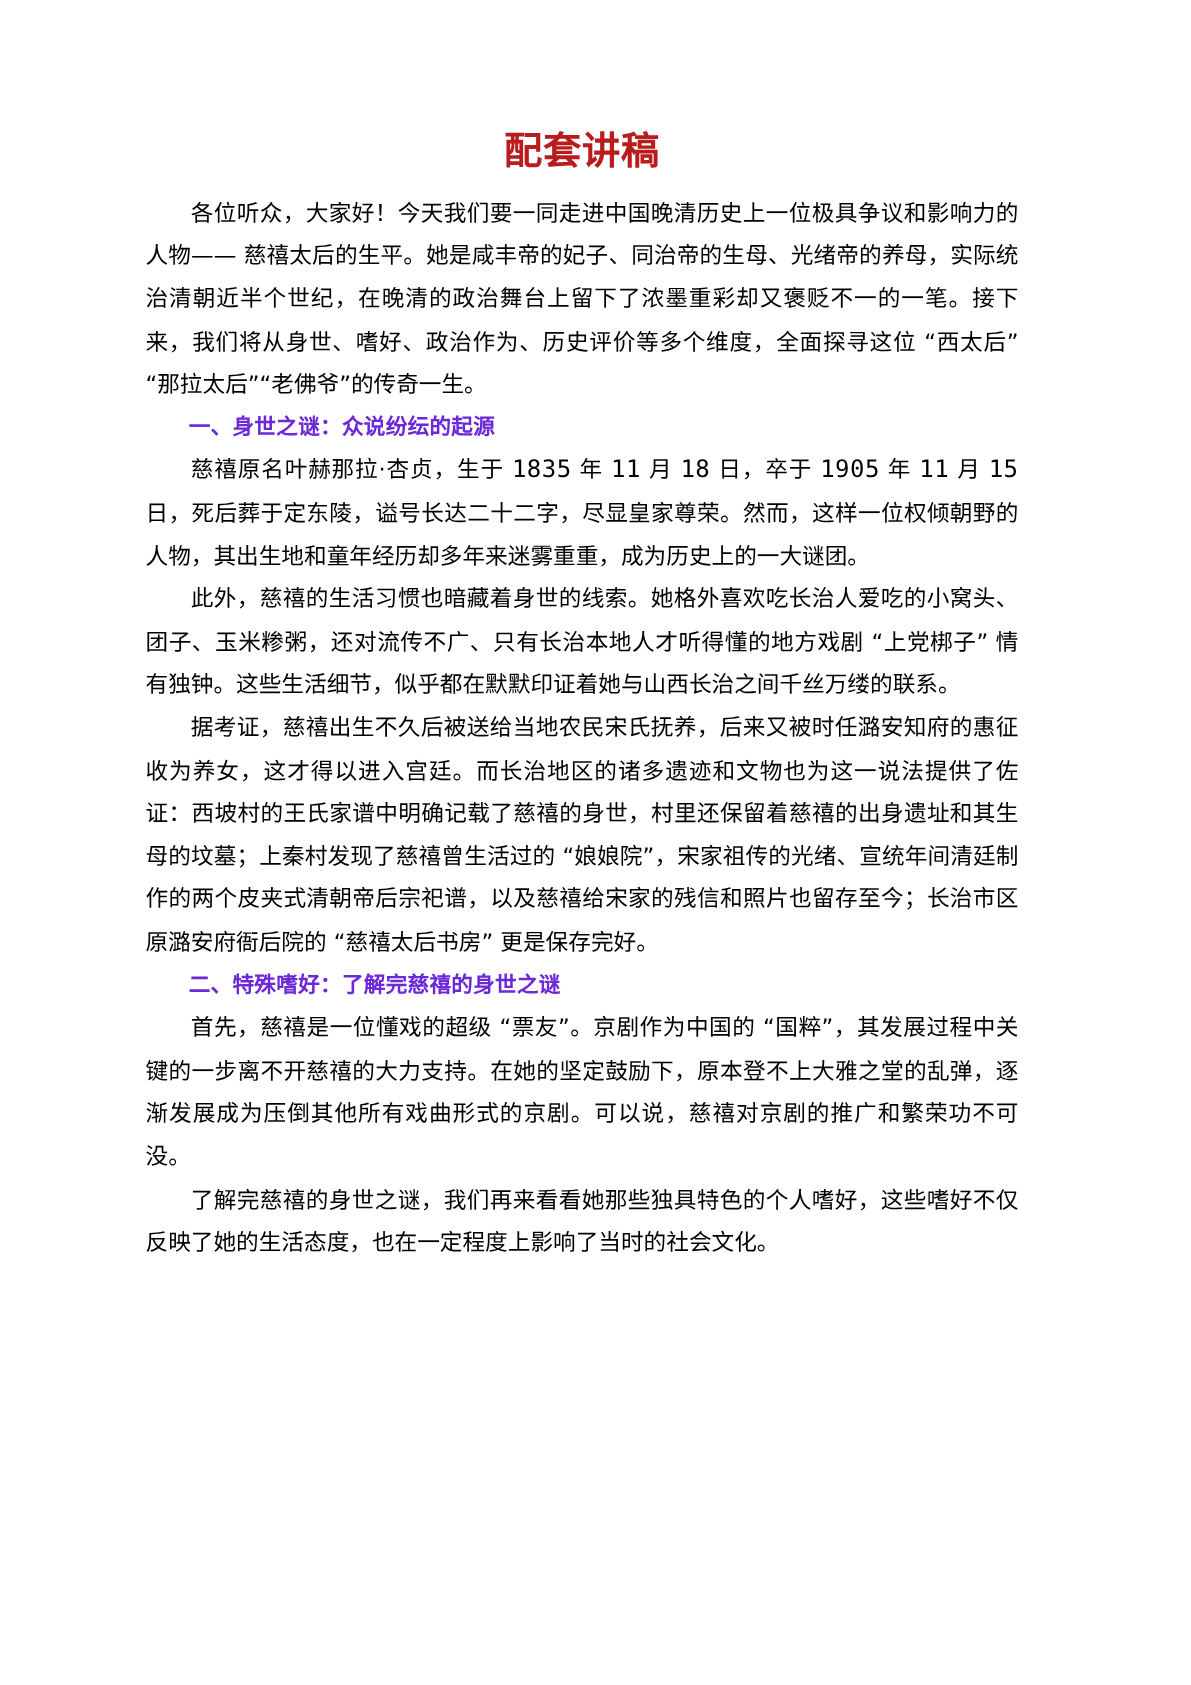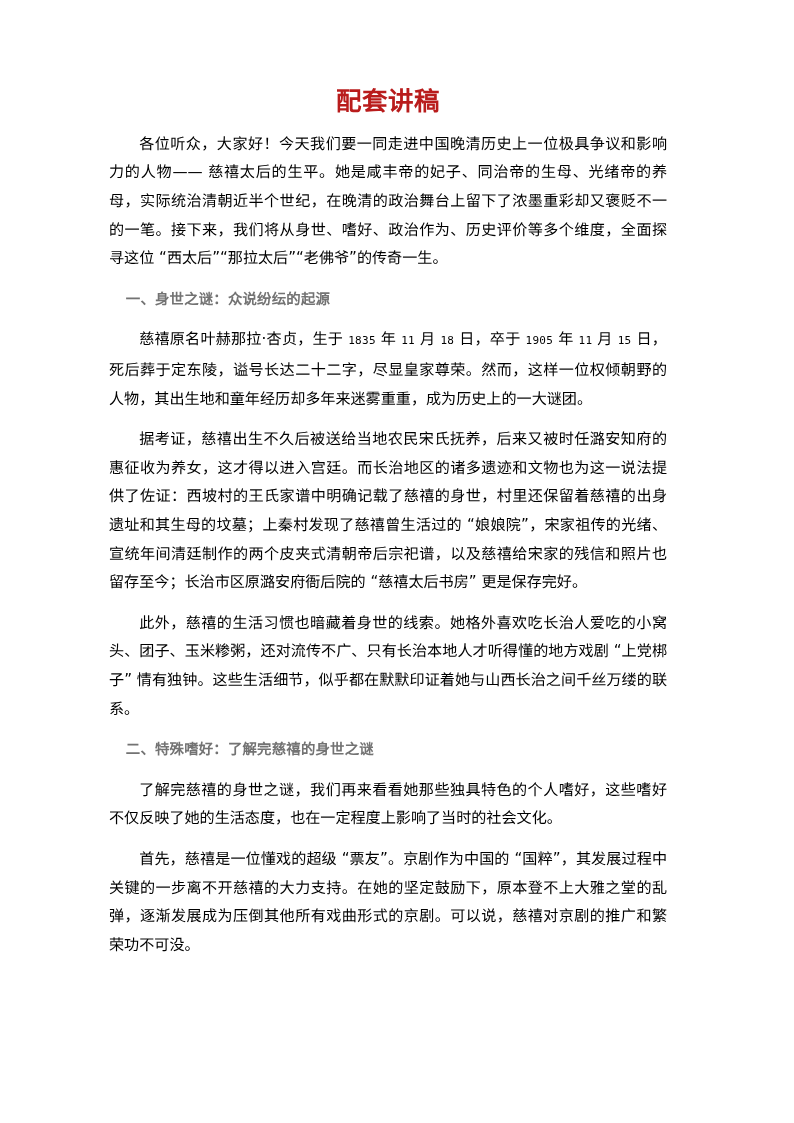--- a/index.html
+++ b/index.html
@@ -36,53 +36,53 @@
     margin: 0 0 10px 0;
     letter-spacing: 0.5px;
     color: #b91c1c;
   }
 
   .para {
     font-size: 15.1px;
     line-height: 28.6px;
     text-align: justify;
     text-justify: inter-ideograph;
-    margin: 12px;
+    margin: 0;
     text-indent: 2em;
     color: #000000;
     word-break: break-all;
   }
 
   .heading {
     font-size: 14.4px;
     line-height: 28.6px;
     font-weight: bold;
     margin: 0;
     text-indent: 2em;
-    color: #737373;
+    color: #6d28d9;
     letter-spacing: 0.2px;
   }
 
   
   .num {
     font-family: "DejaVu Sans Mono", "Liberation Mono", monospace;
-    font-size: 11px;
+    font-size: 16px;
     letter-spacing: 0.3px;
   }
 </style>
 </head>
 <body>
 
 <div class="page">
   <div class="doc-body">
     <h1 class="doc-title">配套讲稿</h1>
     <div id="blocks">
         <p class="para">各位听众，大家好！今天我们要一同走进中国晚清历史上一位极具争议和影响力的人物—— 慈禧太后的生平。她是咸丰帝的妃子、同治帝的生母、光绪帝的养母，实际统治清朝近半个世纪，在晚清的政治舞台上留下了浓墨重彩却又褒贬不一的一笔。接下来，我们将从身世、嗜好、政治作为、历史评价等多个维度，全面探寻这位 “西太后”“那拉太后”“老佛爷”的传奇一生。</p>
         <p class="heading">一、身世之谜：众说纷纭的起源</p>
         <p class="para">慈禧原名叶赫那拉·杏贞，生于 <span class="num">1835</span> 年 <span class="num">11</span> 月 <span class="num">18</span> 日，卒于 <span class="num">1905</span> 年 <span class="num">11</span> 月 <span class="num">15</span> 日，死后葬于定东陵，谥号长达二十二字，尽显皇家尊荣。然而，这样一位权倾朝野的人物，其出生地和童年经历却多年来迷雾重重，成为历史上的一大谜团。</p>
+        <p class="para">此外，慈禧的生活习惯也暗藏着身世的线索。她格外喜欢吃长治人爱吃的小窝头、团子、玉米糁粥，还对流传不广、只有长治本地人才听得懂的地方戏剧 “上党梆子” 情有独钟。这些生活细节，似乎都在默默印证着她与山西长治之间千丝万缕的联系。</p>
         <p class="para">据考证，慈禧出生不久后被送给当地农民宋氏抚养，后来又被时任潞安知府的惠征收为养女，这才得以进入宫廷。而长治地区的诸多遗迹和文物也为这一说法提供了佐证：西坡村的王氏家谱中明确记载了慈禧的身世，村里还保留着慈禧的出身遗址和其生母的坟墓；上秦村发现了慈禧曾生活过的 “娘娘院”，宋家祖传的光绪、宣统年间清廷制作的两个皮夹式清朝帝后宗祀谱，以及慈禧给宋家的残信和照片也留存至今；长治市区原潞安府衙后院的 “慈禧太后书房” 更是保存完好。</p>
-        <p class="para">此外，慈禧的生活习惯也暗藏着身世的线索。她格外喜欢吃长治人爱吃的小窝头、团子、玉米糁粥，还对流传不广、只有长治本地人才听得懂的地方戏剧 “上党梆子” 情有独钟。这些生活细节，似乎都在默默印证着她与山西长治之间千丝万缕的联系。</p>
         <p class="heading">二、特殊嗜好：了解完慈禧的身世之谜</p>
+        <p class="para">首先，慈禧是一位懂戏的超级 “票友”。京剧作为中国的 “国粹”，其发展过程中关键的一步离不开慈禧的大力支持。在她的坚定鼓励下，原本登不上大雅之堂的乱弹，逐渐发展成为压倒其他所有戏曲形式的京剧。可以说，慈禧对京剧的推广和繁荣功不可没。</p>
         <p class="para">了解完慈禧的身世之谜，我们再来看看她那些独具特色的个人嗜好，这些嗜好不仅反映了她的生活态度，也在一定程度上影响了当时的社会文化。</p>
-        <p class="para">首先，慈禧是一位懂戏的超级 “票友”。京剧作为中国的 “国粹”，其发展过程中关键的一步离不开慈禧的大力支持。在她的坚定鼓励下，原本登不上大雅之堂的乱弹，逐渐发展成为压倒其他所有戏曲形式的京剧。可以说，慈禧对京剧的推广和繁荣功不可没。</p>
       </div>
   </div>
 </div>
 
 </body></html>

